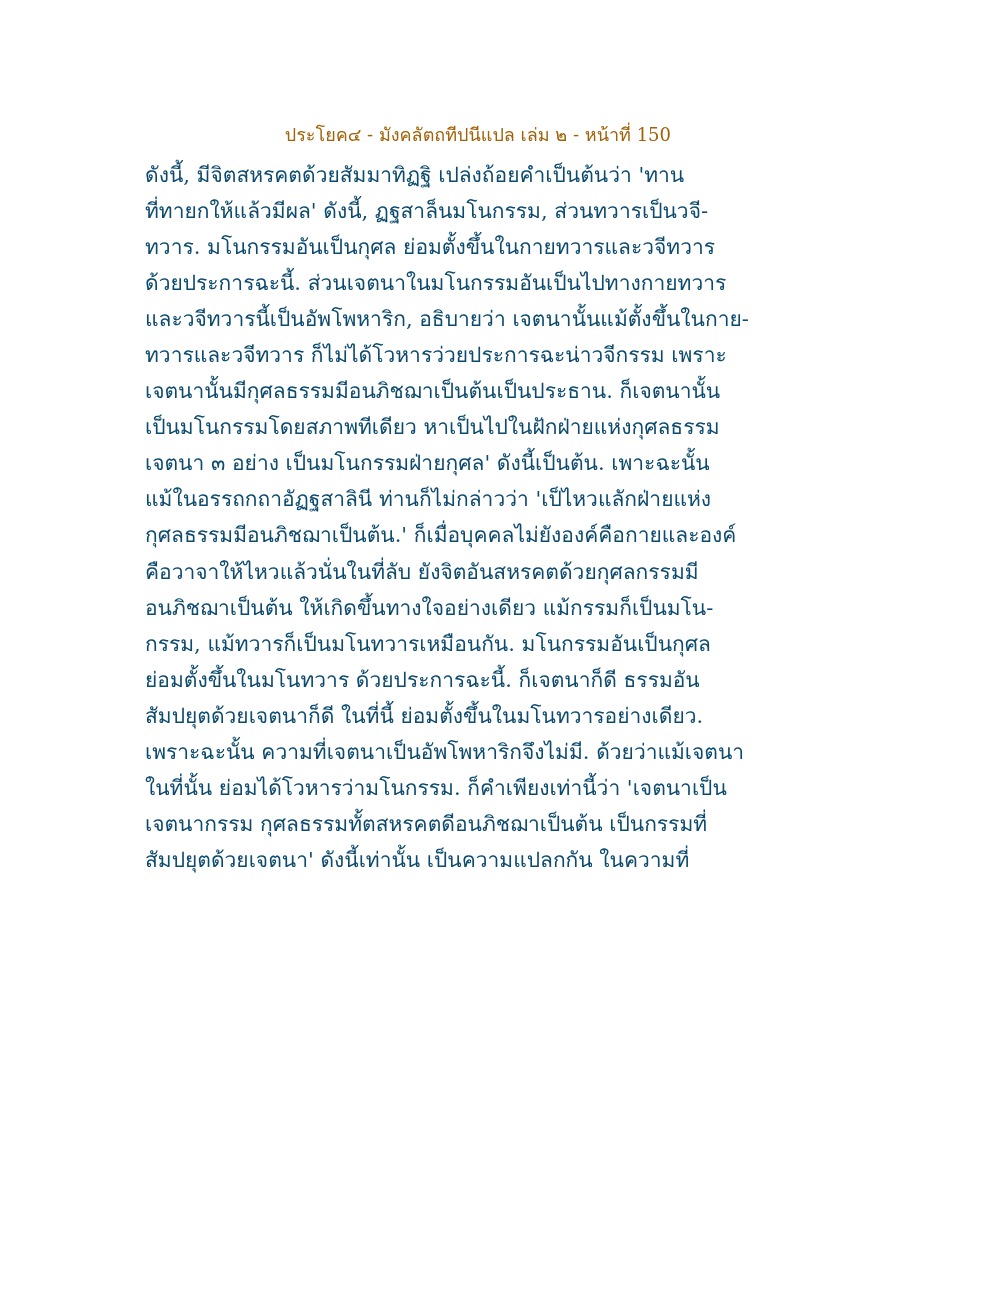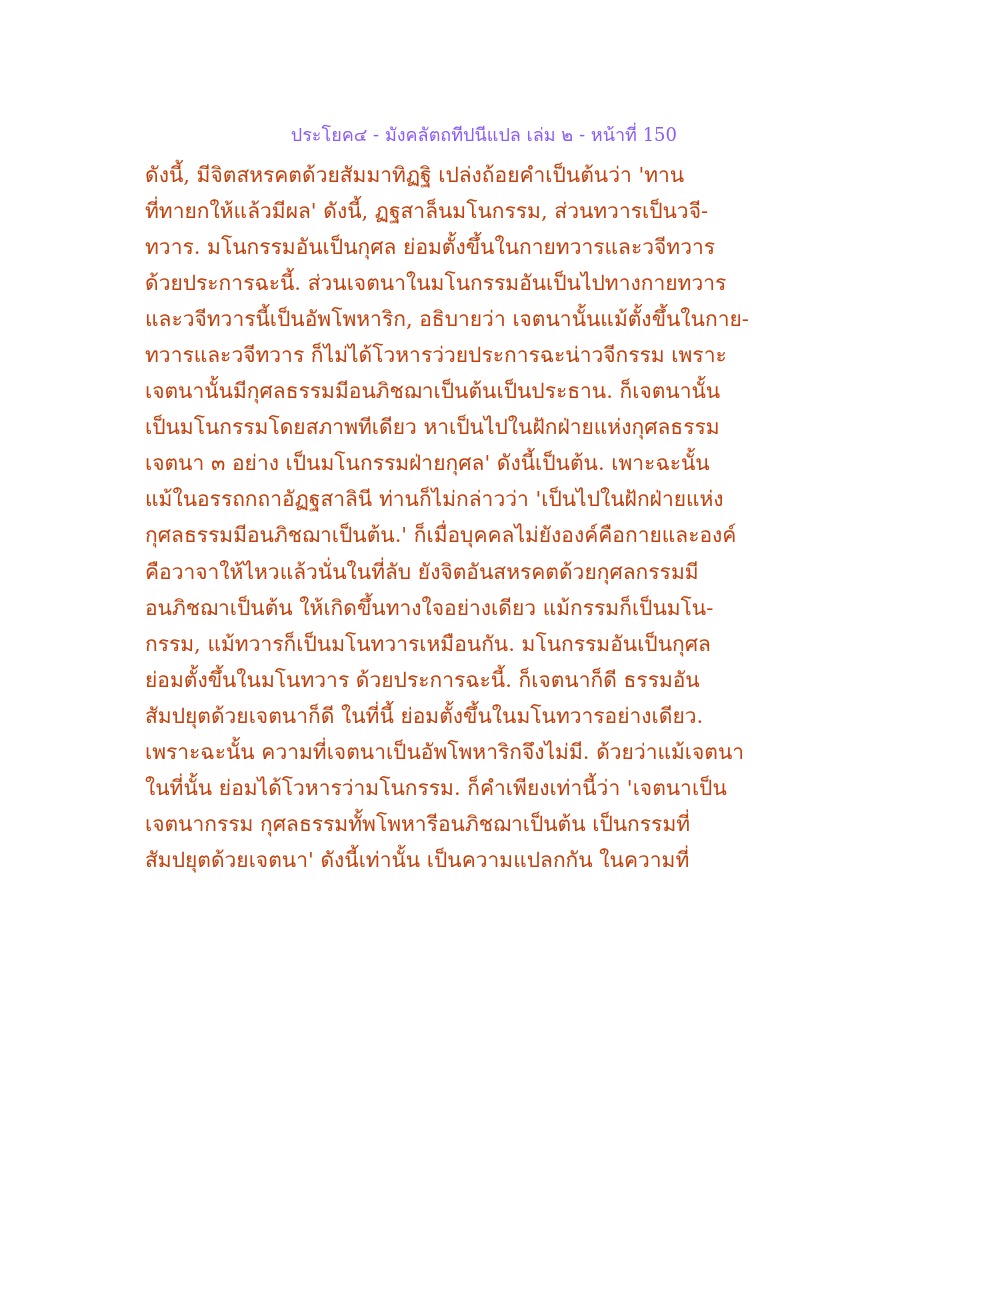--- a/index.html
+++ b/index.html
@@ -16,34 +16,34 @@
   }
   .page {
     position: absolute;
     left: 0; top: 0;
     width: 1000px;
     height: 1294px;
   }
   .running-header {
     position: absolute;
     top: 122px;
-    left: 145px;
+    left: 139px;
     width: 532px;
     text-align: right;
-    color: #8b5cf6;
+    color: #a16207;
     font-size: 18px;
     line-height: 26px;
     white-space: nowrap;
   }
   .body-text {
     position: absolute;
     top: 157px;
     left: 145px;
     width: 545px;
-    color: #c2410c;
+    color: #0c4a6e;
     font-size: 21px;
   }
   .line {
     height: 36.05px;
     line-height: 36px;
     white-space: nowrap;
     overflow: visible;
   }
 </style>
 </head>
@@ -55,25 +55,25 @@
   <div class="body-text">
     <div class="line">ดังนี้,   มีจิตสหรคตด้วยสัมมาทิฏฐิ   เปล่งถ้อยคำเป็นต้นว่า  'ทาน</div>
     <div class="line">ที่ทายกให้แล้วมีผล'  ดังนี้,  ฏฐสาล็นมโนกรรม,  ส่วนทวารเป็นวจี-</div>
     <div class="line">ทวาร.  มโนกรรมอันเป็นกุศล   ย่อมตั้งขึ้นในกายทวารและวจีทวาร</div>
     <div class="line">ด้วยประการฉะนี้.  ส่วนเจตนาในมโนกรรมอันเป็นไปทางกายทวาร</div>
     <div class="line">และวจีทวารนี้เป็นอัพโพหาริก,  อธิบายว่า เจตนานั้นแม้ตั้งขึ้นในกาย-</div>
     <div class="line">ทวารและวจีทวาร   ก็ไม่ได้โวหารว่วยประการฉะน่าวจีกรรม  เพราะ</div>
     <div class="line">เจตนานั้นมีกุศลธรรมมีอนภิชฌาเป็นต้นเป็นประธาน.   ก็เจตนานั้น</div>
     <div class="line">เป็นมโนกรรมโดยสภาพทีเดียว   หาเป็นไปในฝักฝ่ายแห่งกุศลธรรม</div>
     <div class="line">เจตนา  ๓  อย่าง  เป็นมโนกรรมฝ่ายกุศล'   ดังนี้เป็นต้น.  เพาะฉะนั้น</div>
-    <div class="line">แม้ในอรรถกถาอัฏฐสาลินี  ท่านก็ไม่กล่าวว่า  'เป็นไปในฝักฝ่ายแห่ง</div>
+    <div class="line">แม้ในอรรถกถาอัฏฐสาลินี  ท่านก็ไม่กล่าวว่า  'เป็ไหวแลักฝ่ายแห่ง</div>
     <div class="line">กุศลธรรมมีอนภิชฌาเป็นต้น.'    ก็เมื่อบุคคลไม่ยังองค์คือกายและองค์</div>
     <div class="line">คือวาจาให้ไหวแล้วนั่นในที่ลับ    ยังจิตอันสหรคตด้วยกุศลกรรมมี</div>
     <div class="line">อนภิชฌาเป็นต้น   ให้เกิดขึ้นทางใจอย่างเดียว  แม้กรรมก็เป็นมโน-</div>
     <div class="line">กรรม,  แม้ทวารก็เป็นมโนทวารเหมือนกัน.  มโนกรรมอันเป็นกุศล</div>
     <div class="line">ย่อมตั้งขึ้นในมโนทวาร  ด้วยประการฉะนี้.  ก็เจตนาก็ดี   ธรรมอัน</div>
     <div class="line">สัมปยุตด้วยเจตนาก็ดี   ในที่นี้     ย่อมตั้งขึ้นในมโนทวารอย่างเดียว.</div>
     <div class="line">เพราะฉะนั้น  ความที่เจตนาเป็นอัพโพหาริกจึงไม่มี.   ด้วยว่าแม้เจตนา</div>
     <div class="line">ในที่นั้น   ย่อมได้โวหารว่ามโนกรรม.  ก็คำเพียงเท่านี้ว่า  'เจตนาเป็น</div>
-    <div class="line">เจตนากรรม   กุศลธรรมทั้พโพหารีอนภิชฌาเป็นต้น   เป็นกรรมที่</div>
+    <div class="line">เจตนากรรม   กุศลธรรมทั้ตสหรคตดีอนภิชฌาเป็นต้น   เป็นกรรมที่</div>
     <div class="line">สัมปยุตด้วยเจตนา'   ดังนี้เท่านั้น   เป็นความแปลกกัน  ในความที่</div>
   </div>
 </div>
 
 </body></html>

